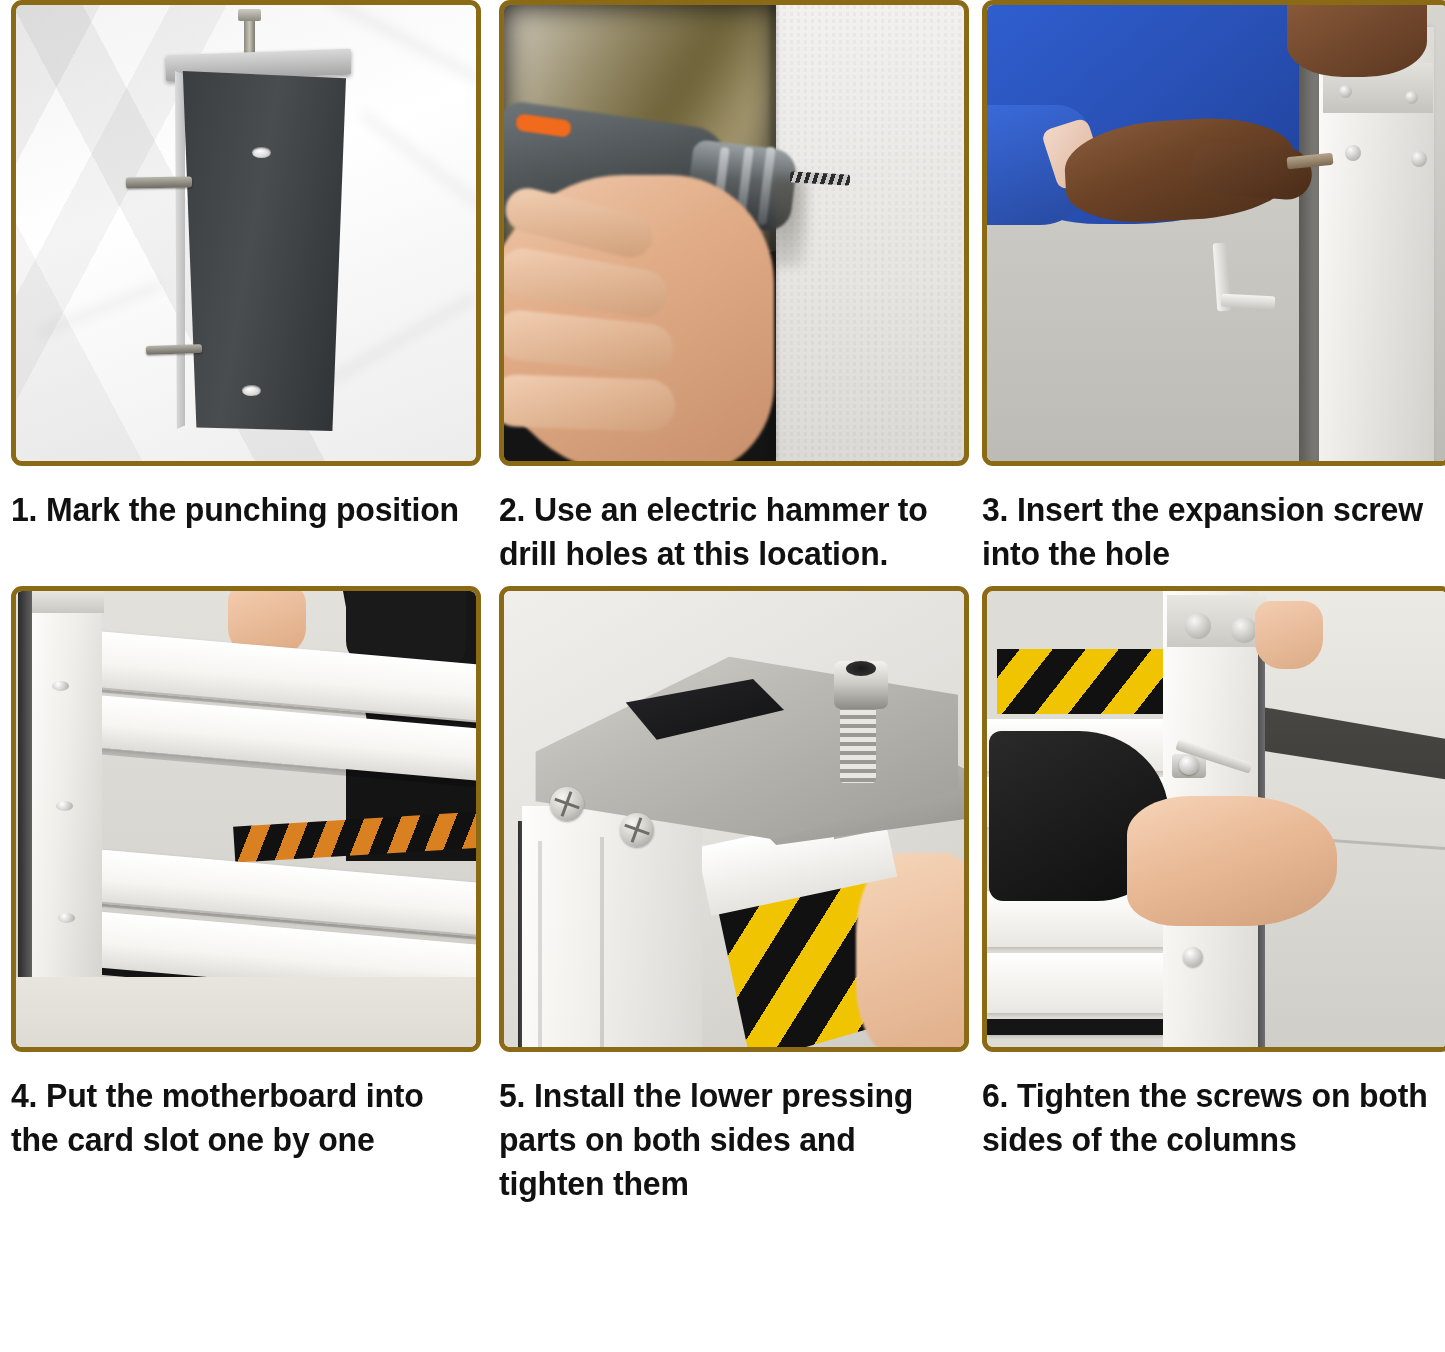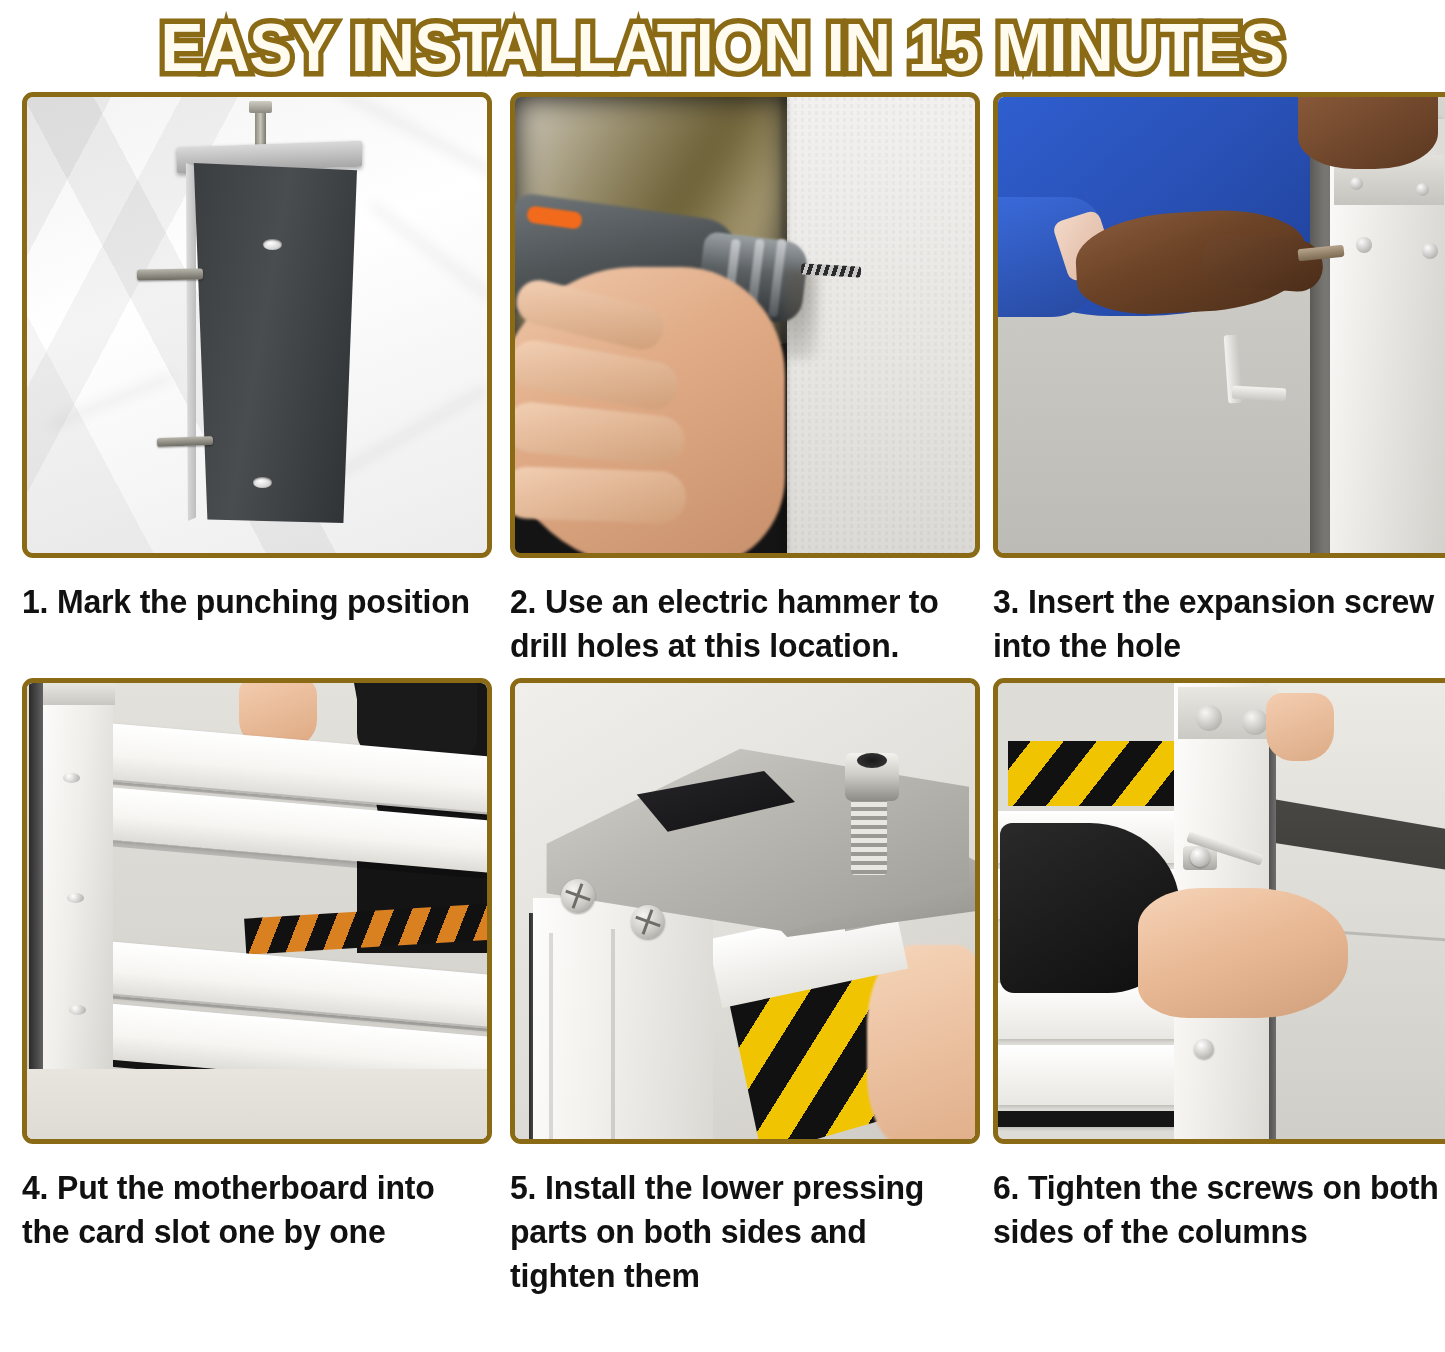--- a/index.html
+++ b/index.html
@@ -39,21 +39,21 @@
     paint-order: stroke fill;
     white-space: nowrap;
     text-transform: uppercase;
   }
 
   
   .grid {
     display: grid;
     grid-template-columns: 483px 478px 484px;
     grid-template-rows: auto auto;
-    padding: 0 22px;
+    padding: 0 11px;
   }
 
   .cell { padding: 0 8px 0 0; }
   .cell.c2 { padding-left: 5px; padding-right: 8px; }
   .cell.c3 { padding-left: 10px; padding-right: 4px; }
 
   .photo-frame {
     position: relative;
     width: 470px;
     height: 466px;
@@ -615,23 +615,20 @@
     width: 26px; height: 26px;
     background: radial-gradient(circle at 36% 30%, #f7f6f3, #a2a09a);
     border-radius: 50%;
   }
 </style>
 </head>
 <body>
 
 <div class="page">
 
-  <div class="title-bar">
-    <div class="title-text">EASY INSTALLATION IN 15 MINUTES</div>
-  </div>
 
   <div class="grid row1">
 
     <div class="cell c1">
       <div class="photo-frame">
         <div class="photo p1">
           <div class="p1-bg"></div>
           <div class="p1-cloth-fold" style="left:300px;top:30px;width:180px;height:10px;transform:rotate(28deg);"></div>
           <div class="p1-cloth-fold" style="left:330px;top:150px;width:150px;height:9px;transform:rotate(38deg);"></div>
           <div class="p1-cloth-fold" style="left:20px;top:300px;width:130px;height:8px;transform:rotate(-22deg);"></div>

